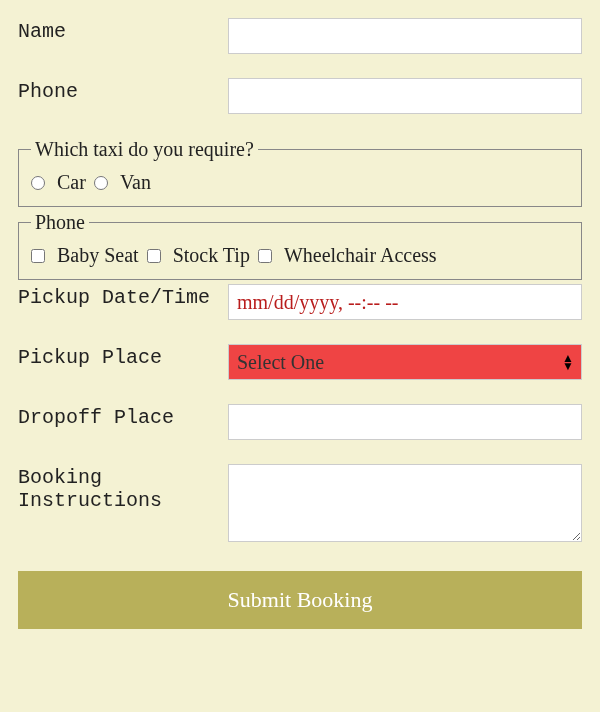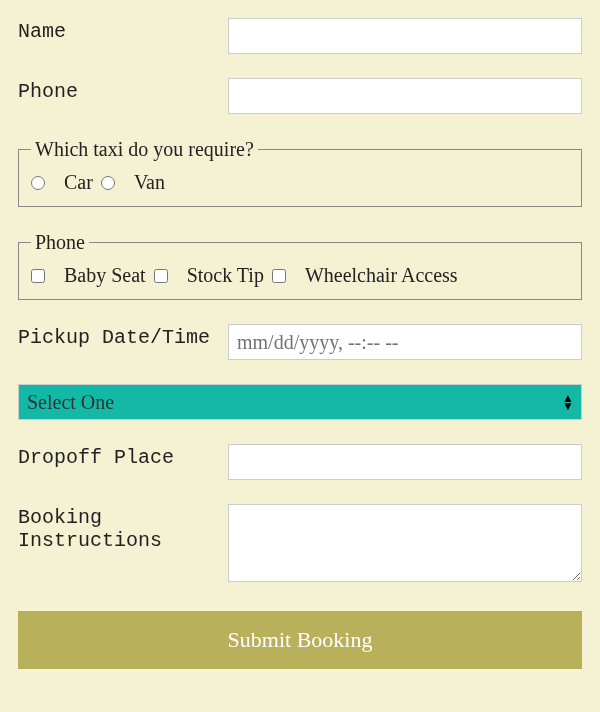--- a/index.html
+++ b/index.html
@@ -40,21 +40,21 @@
   input[type="text"],
   input[type="email"],
   input[type="tel"] {
     height: 36px;
   }
   select {
     height: 36px;
     -webkit-appearance: none;
     -moz-appearance: none;
     appearance: none;
-    background: #14b8a6;
+    background: #ef4444;
     padding-right: 28px;
   }
   .select-wrap {
     position: relative;
     flex: 1;
   }
   .select-wrap .chevrons {
     position: absolute;
     right: 8px;
     top: 50%;
@@ -64,53 +64,53 @@
     line-height: 8px;
     color: #000;
   }
   textarea {
     height: 78px;
     resize: vertical;
   }
   fieldset {
     border: 1px solid #888;
     padding: 10px 12px 12px 12px;
-    margin-bottom: 24px;
+    margin-bottom: 4px;
   }
   legend {
     padding: 0 4px;
     font-family: Georgia, serif;
     font-size: 20px;
   }
   .options {
     display: flex;
     flex-wrap: wrap;
     gap: 6px 4px;
     align-items: center;
   }
   .options label {
     display: inline-flex;
     align-items: center;
-    gap: 19px;
+    gap: 12px;
     margin-right: 4px;
     font-size: 20px;
   }
   input[type="radio"], input[type="checkbox"] {
     width: 14px;
     height: 14px;
   }
   .datetime-display {
     flex: 1;
     background: #fff;
     border: 1px solid #ccc;
     height: 36px;
     padding: 6px 8px;
     font-family: Georgia, serif;
     font-size: 20px;
-    color: #737373;
+    color: #b91c1c;
     display: flex;
     align-items: center;
     cursor: text;
   }
   .submit-btn {
     display: block;
     width: 100%;
     background: #b8b05a;
     color: #fff;
     border: none;
@@ -174,20 +174,21 @@
   </fieldset>
 
   <div class="form-row">
     <label class="field-label">Pickup Date/Time</label>
     <div class="datetime-display">
       <span>mm/dd/yyyy, --:-- --</span>
     </div>
   </div>
 
   <div class="form-row">
+    <label class="field-label">Pickup Place</label>
     <div class="select-wrap">
       <select>
         <option>Select One</option>
       </select>
       <div class="chevrons">▲<br>▼</div>
     </div>
   </div>
 
   <div class="form-row">
     <label class="field-label">Dropoff Place</label>

